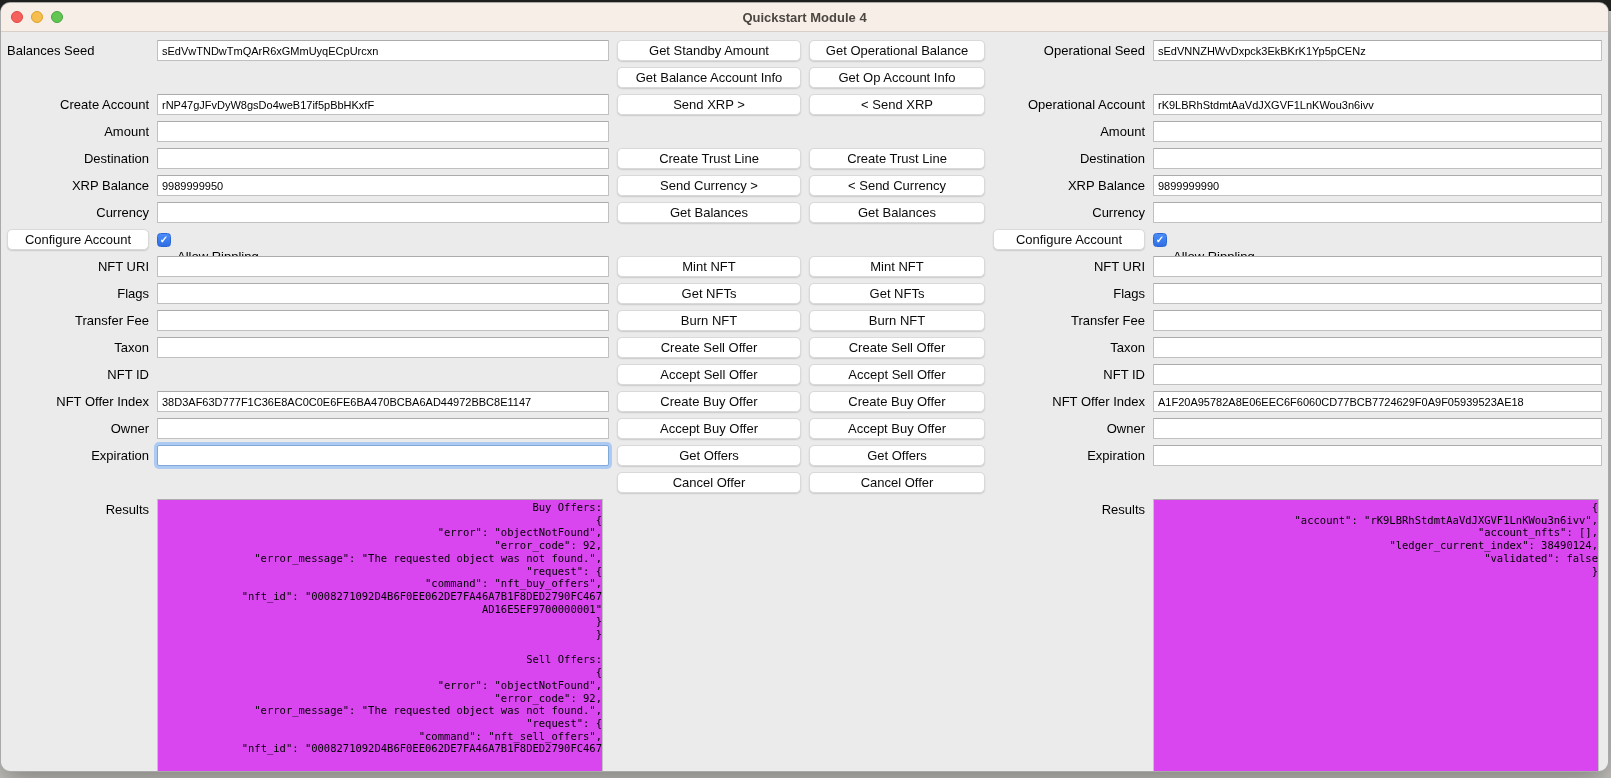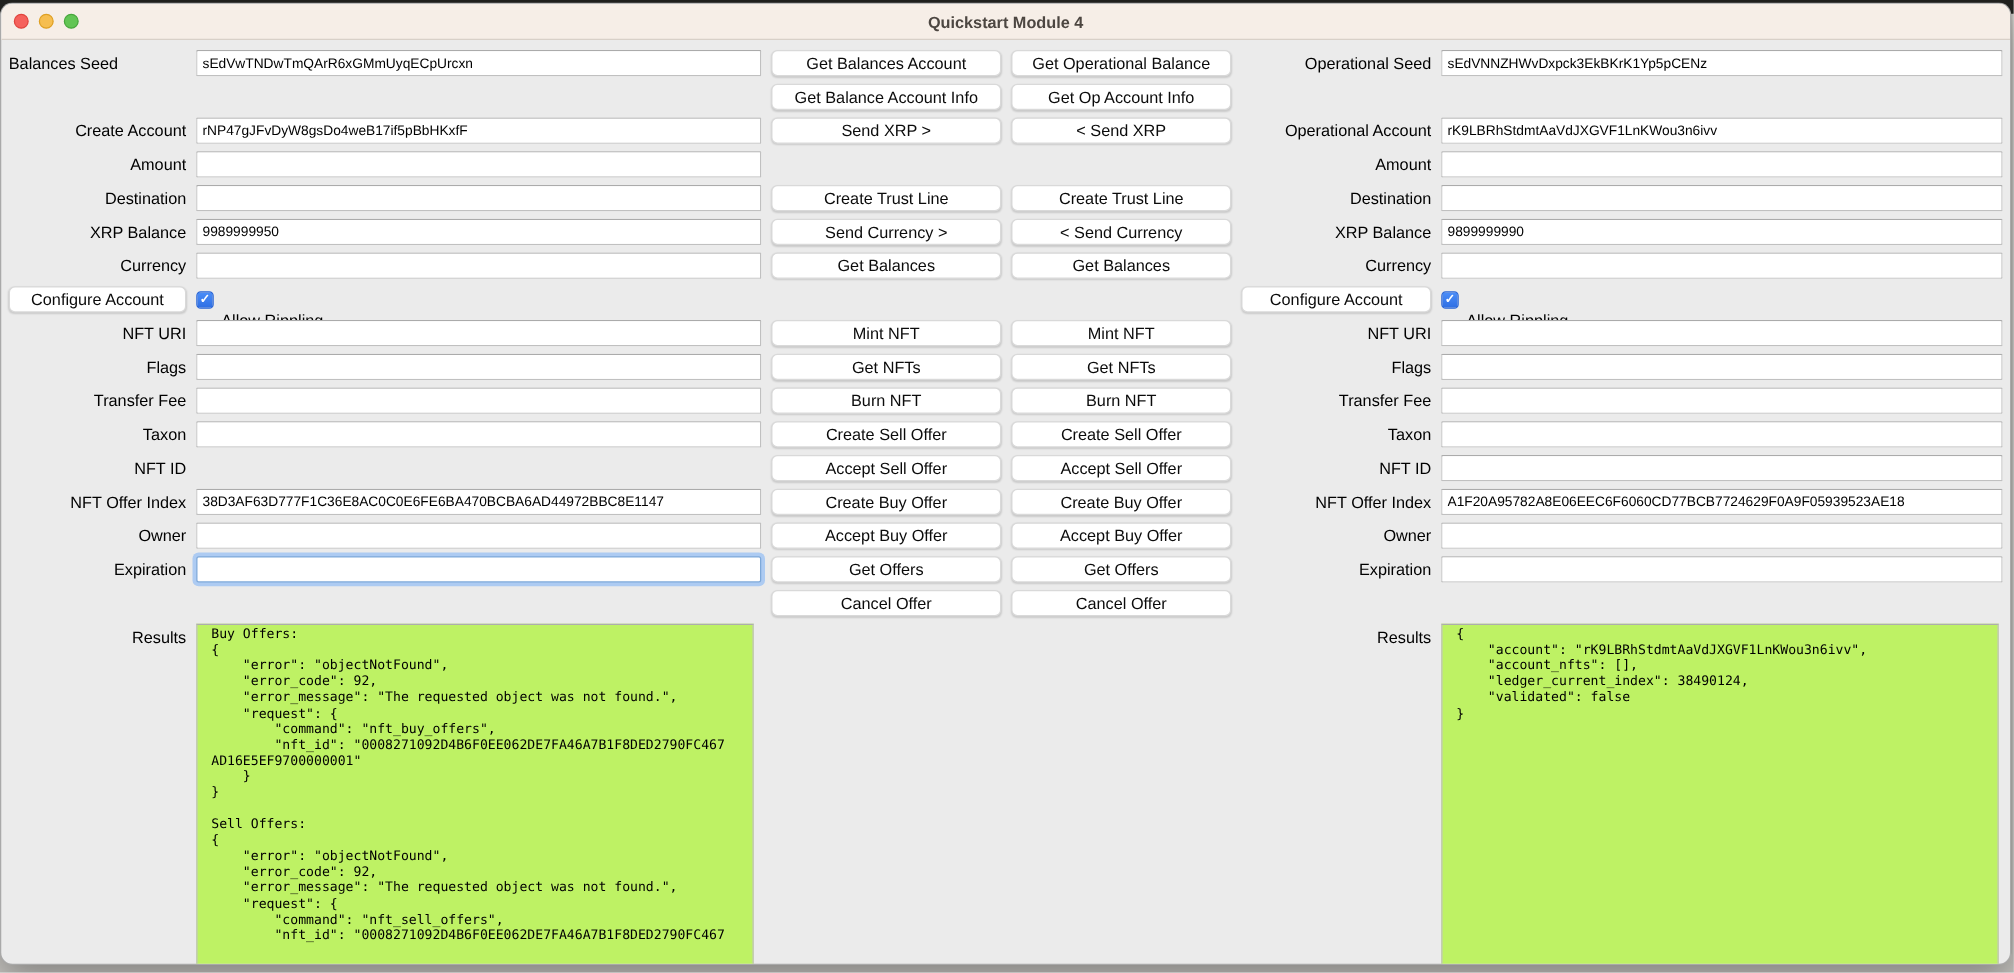--- a/index.html
+++ b/index.html
@@ -59,22 +59,22 @@
   }
   .chk-wrap{display:flex;align-items:center;gap:6px;}
   .checkbox{
     width:14px;height:14px;border-radius:3.5px;box-sizing:border-box;
     display:inline-flex;align-items:center;justify-content:center;
   }
   .checkbox.checked{background:linear-gradient(#4a8df8,#2f6fe4);border:1px solid #2a66d6;}
   .check-glyph{color:#fff;font-size:10px;font-weight:bold;line-height:1;}
   .chk-label{font-size:13px;color:#000;margin-top:33px;}
   .results-box{
-    background:#bef264;border:1px solid #c2c2c2;border-top-color:#adadad;
-    box-sizing:border-box;width:446px;overflow:hidden;padding:1px 11px;
+    background:#d946ef;border:1px solid #c2c2c2;border-top-color:#adadad;
+    box-sizing:border-box;width:446px;overflow:hidden;padding:1px 0;text-align:right;
   }
   .results-box pre{
     margin:0;font-family:"DejaVu Sans Mono",monospace;
     font-size:10.5px;line-height:12.7px;color:#000;white-space:pre;
   }
   
   .c1{grid-column:1}.c2{grid-column:2}.c3{grid-column:3}
   .c4{grid-column:4}.c5{grid-column:5}.c6{grid-column:6}
   .r1{grid-row:1}.r2{grid-row:2}.r3{grid-row:3}.r4{grid-row:4}.r5{grid-row:5}
   .r6{grid-row:6}.r7{grid-row:7}.r8{grid-row:8}.r9{grid-row:9}.r10{grid-row:10}
@@ -165,21 +165,21 @@
 Sell Offers:
 {
     "error": "objectNotFound",
     "error_code": 92,
     "error_message": "The requested object was not found.",
     "request": {
         "command": "nft_sell_offers",
         "nft_id": "0008271092D4B6F0EE062DE7FA46A7B1F8DED2790FC467</pre>
     </div>
 
-    <button class="btn c3 r1">Get Balances Account</button>
+    <button class="btn c3 r1">Get Standby Amount</button>
     <button class="btn c3 r2">Get Balance Account Info</button>
     <button class="btn c3 r3">Send XRP &gt;</button>
     <button class="btn c3 r5">Create Trust Line</button>
     <button class="btn c3 r6">Send Currency &gt;</button>
     <button class="btn c3 r7">Get Balances</button>
     <button class="btn c3 r9">Mint NFT</button>
     <button class="btn c3 r10">Get NFTs</button>
     <button class="btn c3 r11">Burn NFT</button>
     <button class="btn c3 r12">Create Sell Offer</button>
     <button class="btn c3 r13">Accept Sell Offer</button>

